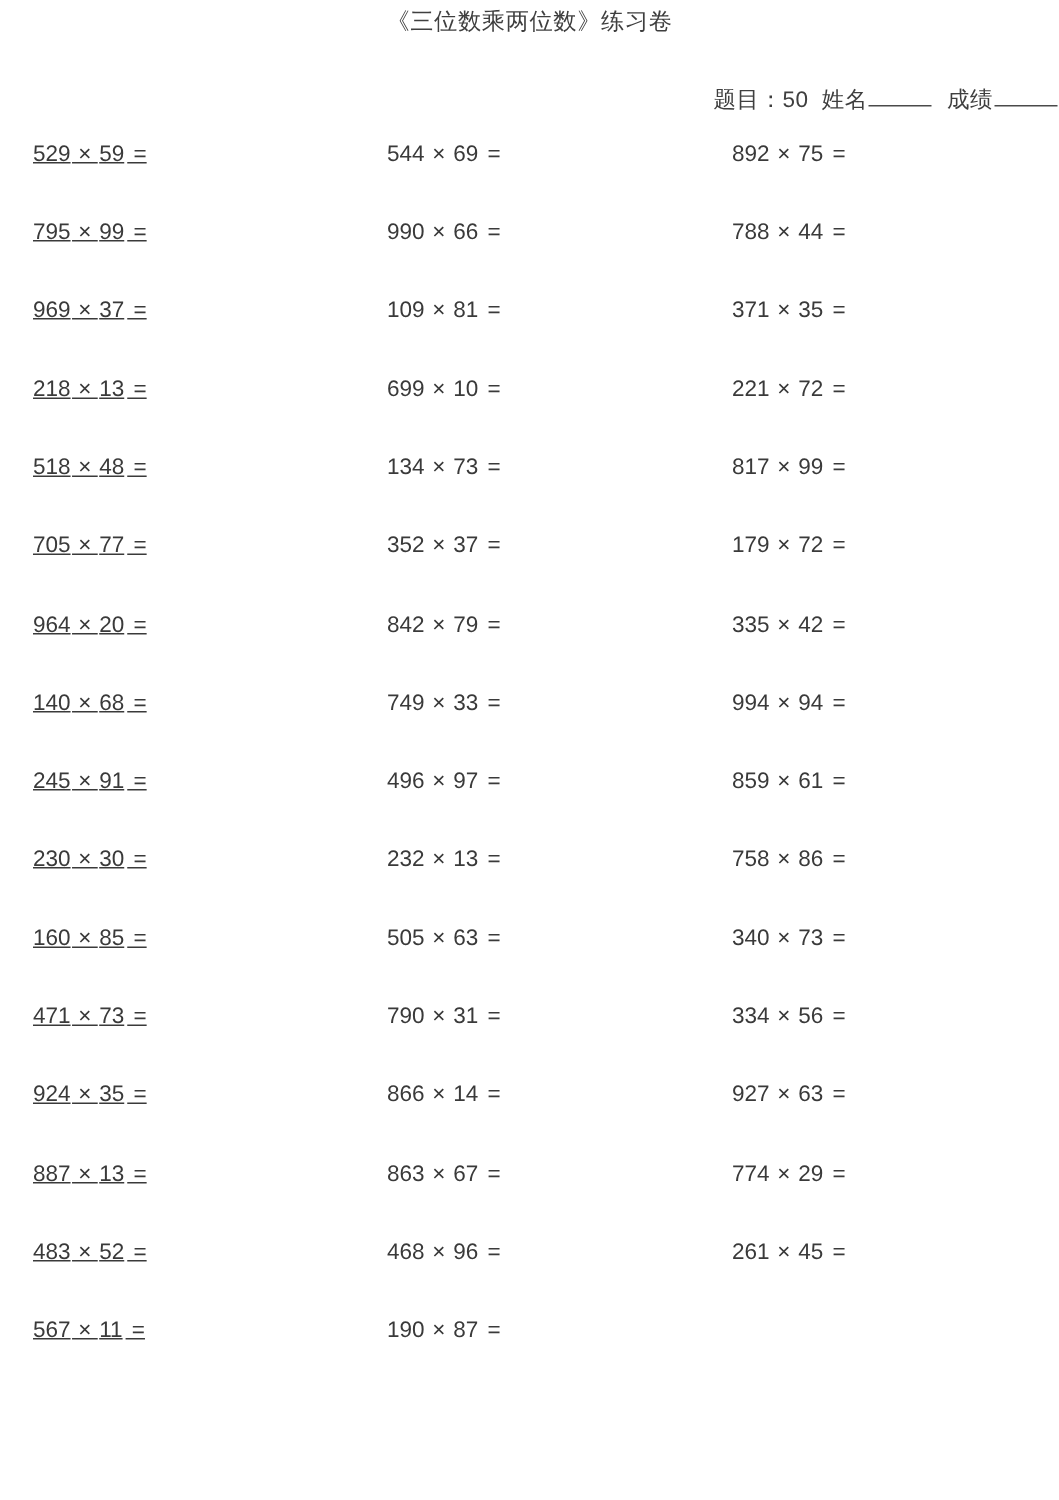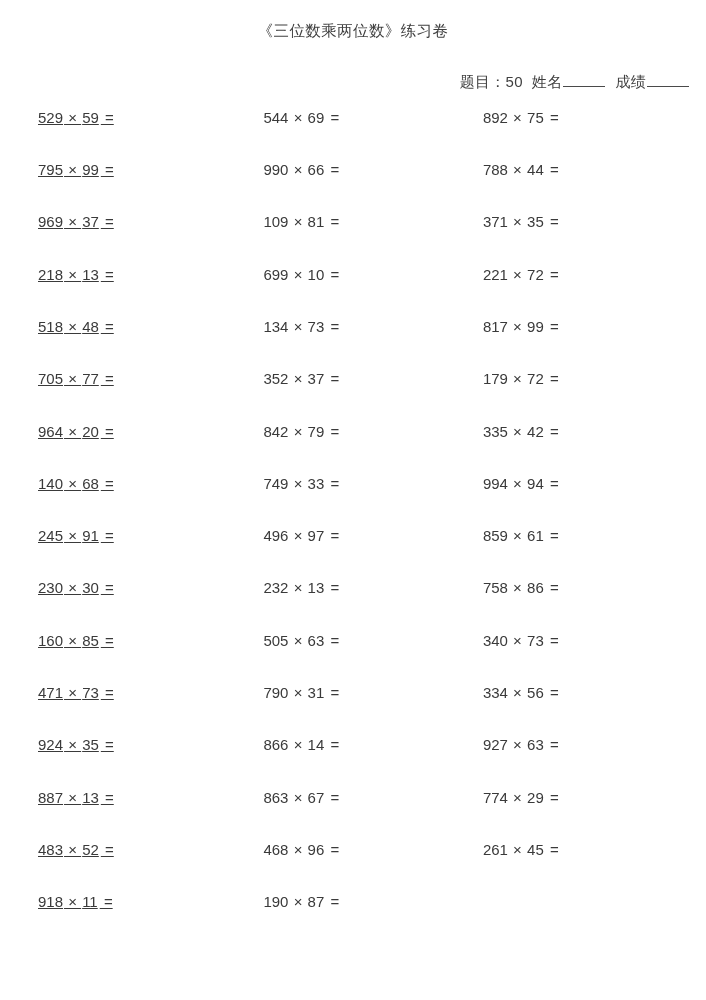--- a/index.html
+++ b/index.html
@@ -13,21 +13,21 @@
     height: 1000px;
     font-family: "Liberation Sans", "DejaVu Sans", sans-serif;
     color: #3a3a3a;
     overflow: hidden;
   }
   .sheet {
     position: relative;
     width: 706px;
     height: 1000px;
     box-sizing: border-box;
-    padding: 16px;
+    padding: 0;
     background: #ffffff;
   }
   .worksheet-title {
     text-align: center;
     font-size: 15.5px;
     line-height: 1;
     color: #3f3f3f;
     font-weight: 400;
     letter-spacing: 0.4px;
     margin: 0;
@@ -163,19 +163,19 @@
         <div class="problem-cell col-1"><span>887</span><span class="op-times"> × </span><span>13</span><span class="op-equals"> =</span></div>
         <div class="problem-cell col-2"><span>863</span><span class="op-times"> × </span><span>67</span><span class="op-equals"> =</span></div>
         <div class="problem-cell col-3"><span>774</span><span class="op-times"> × </span><span>29</span><span class="op-equals"> =</span></div>
       </div>
       <div class="problem-row">
         <div class="problem-cell col-1"><span>483</span><span class="op-times"> × </span><span>52</span><span class="op-equals"> =</span></div>
         <div class="problem-cell col-2"><span>468</span><span class="op-times"> × </span><span>96</span><span class="op-equals"> =</span></div>
         <div class="problem-cell col-3"><span>261</span><span class="op-times"> × </span><span>45</span><span class="op-equals"> =</span></div>
       </div>
       <div class="problem-row">
-        <div class="problem-cell col-1"><span>918</span><span class="op-times"> × </span><span>11</span><span class="op-equals"> =</span></div>
+        <div class="problem-cell col-1"><span>567</span><span class="op-times"> × </span><span>11</span><span class="op-equals"> =</span></div>
         <div class="problem-cell col-2"><span>190</span><span class="op-times"> × </span><span>87</span><span class="op-equals"> =</span></div>
         <div class="problem-cell col-3 empty"></div>
       </div>
     </div>
 
 </div>
 
 </body></html>

